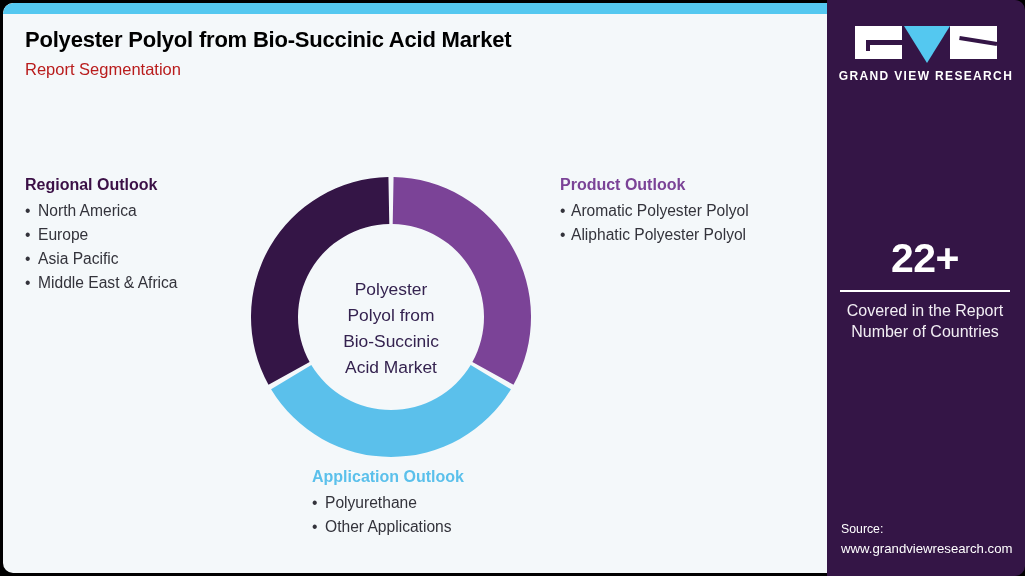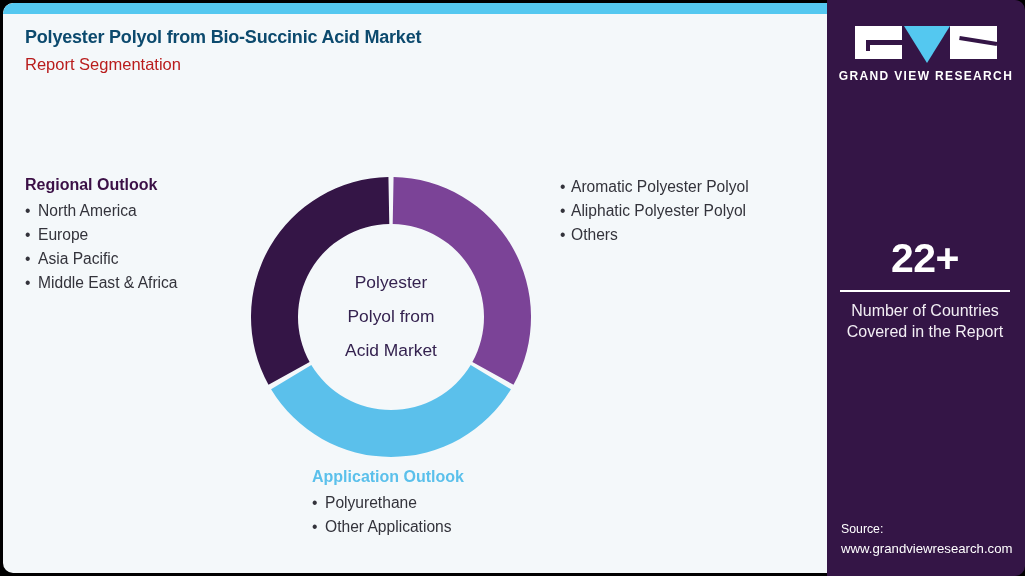--- a/index.html
+++ b/index.html
@@ -44,23 +44,23 @@
   }
 
   
   .header {
     position: absolute;
     left: 22px;
     top: 24px;
     width: 780px;
   }
   .title {
-    font-size: 18px;
+    font-size: 22px;
     font-weight: bold;
-    color: #0c4a6e;
+    color: #000000;
     letter-spacing: -0.2px;
     line-height: 1.18;
     white-space: nowrap;
   }
   .subtitle {
     font-size: 16.5px;
     color: #b91c1c;
     margin-top: 7px;
     line-height: 1.2;
   }
@@ -108,28 +108,27 @@
     left: 247px;
     top: 173px;
     width: 282px;
     height: 282px;
   }
   .donut-svg { display: block; width: 282px; height: 282px; }
 
   .donut-center {
     position: absolute;
     left: 0;
-    top: 0;
+    top: 12px;
     width: 282px;
     height: 282px;
     display: flex;
     flex-direction: column;
     align-items: center;
     justify-content: center;
-    gap: 8px;
   }
   .donut-center span {
     display: block;
     font-size: 17.4px;
     color: #34224f;
     line-height: 1.49;
     text-align: center;
     white-space: nowrap;
   }
 
@@ -285,24 +284,24 @@
       <div class="outlook-heading">Regional Outlook</div>
       <ul class="outlook-list">
         <li>North America</li>
         <li>Europe</li>
         <li>Asia Pacific</li>
         <li>Middle East &amp; Africa</li>
       </ul>
     </div>
 
     <div class="outlook product">
+      <div class="outlook-heading">Product Outlook</div>
       <ul class="outlook-list">
         <li>Aromatic Polyester Polyol</li>
         <li>Aliphatic Polyester Polyol</li>
-        <li>Others</li>
       </ul>
     </div>
 
     <div class="outlook application">
       <div class="outlook-heading">Application Outlook</div>
       <ul class="outlook-list">
         <li>Polyurethane</li>
         <li>Other Applications</li>
       </ul>
     </div>
@@ -317,42 +316,43 @@
               <title>Application Outlook</title>
             </path>
             <path d="M 18.49 208.77 A 140 140 0 0 1 138.43 1.02 L 139.30 48.02 A 93 93 0 0 0 59.62 186.02 Z" fill="#341546">
               <title>Regional Outlook</title>
             </path>
           </g>
       </svg>
       <div class="donut-center">
         <span>Polyester</span>
         <span>Polyol from</span>
+        <span>Bio-Succinic</span>
         <span>Acid Market</span>
       </div>
     </div>
 
   </div>
 
   <div class="side-panel">
 
     <div class="logo">
       <div class="logo-mark">
         <div class="logo-g"></div>
         <div class="logo-v"></div>
         <div class="logo-r"></div>
       </div>
       <div class="logo-text">GRAND VIEW RESEARCH</div>
     </div>
 
     <div class="stat">
       <div class="stat-value">22+</div>
       <div class="stat-divider"></div>
+      <div class="stat-label">Covered in the Report</div>
       <div class="stat-label">Number of Countries</div>
-      <div class="stat-label">Covered in the Report</div>
     </div>
 
     <div class="source">
       <div class="source-label">Source:</div>
       <div class="source-url">www.grandviewresearch.com</div>
     </div>
 
   </div>
 
 </div>

